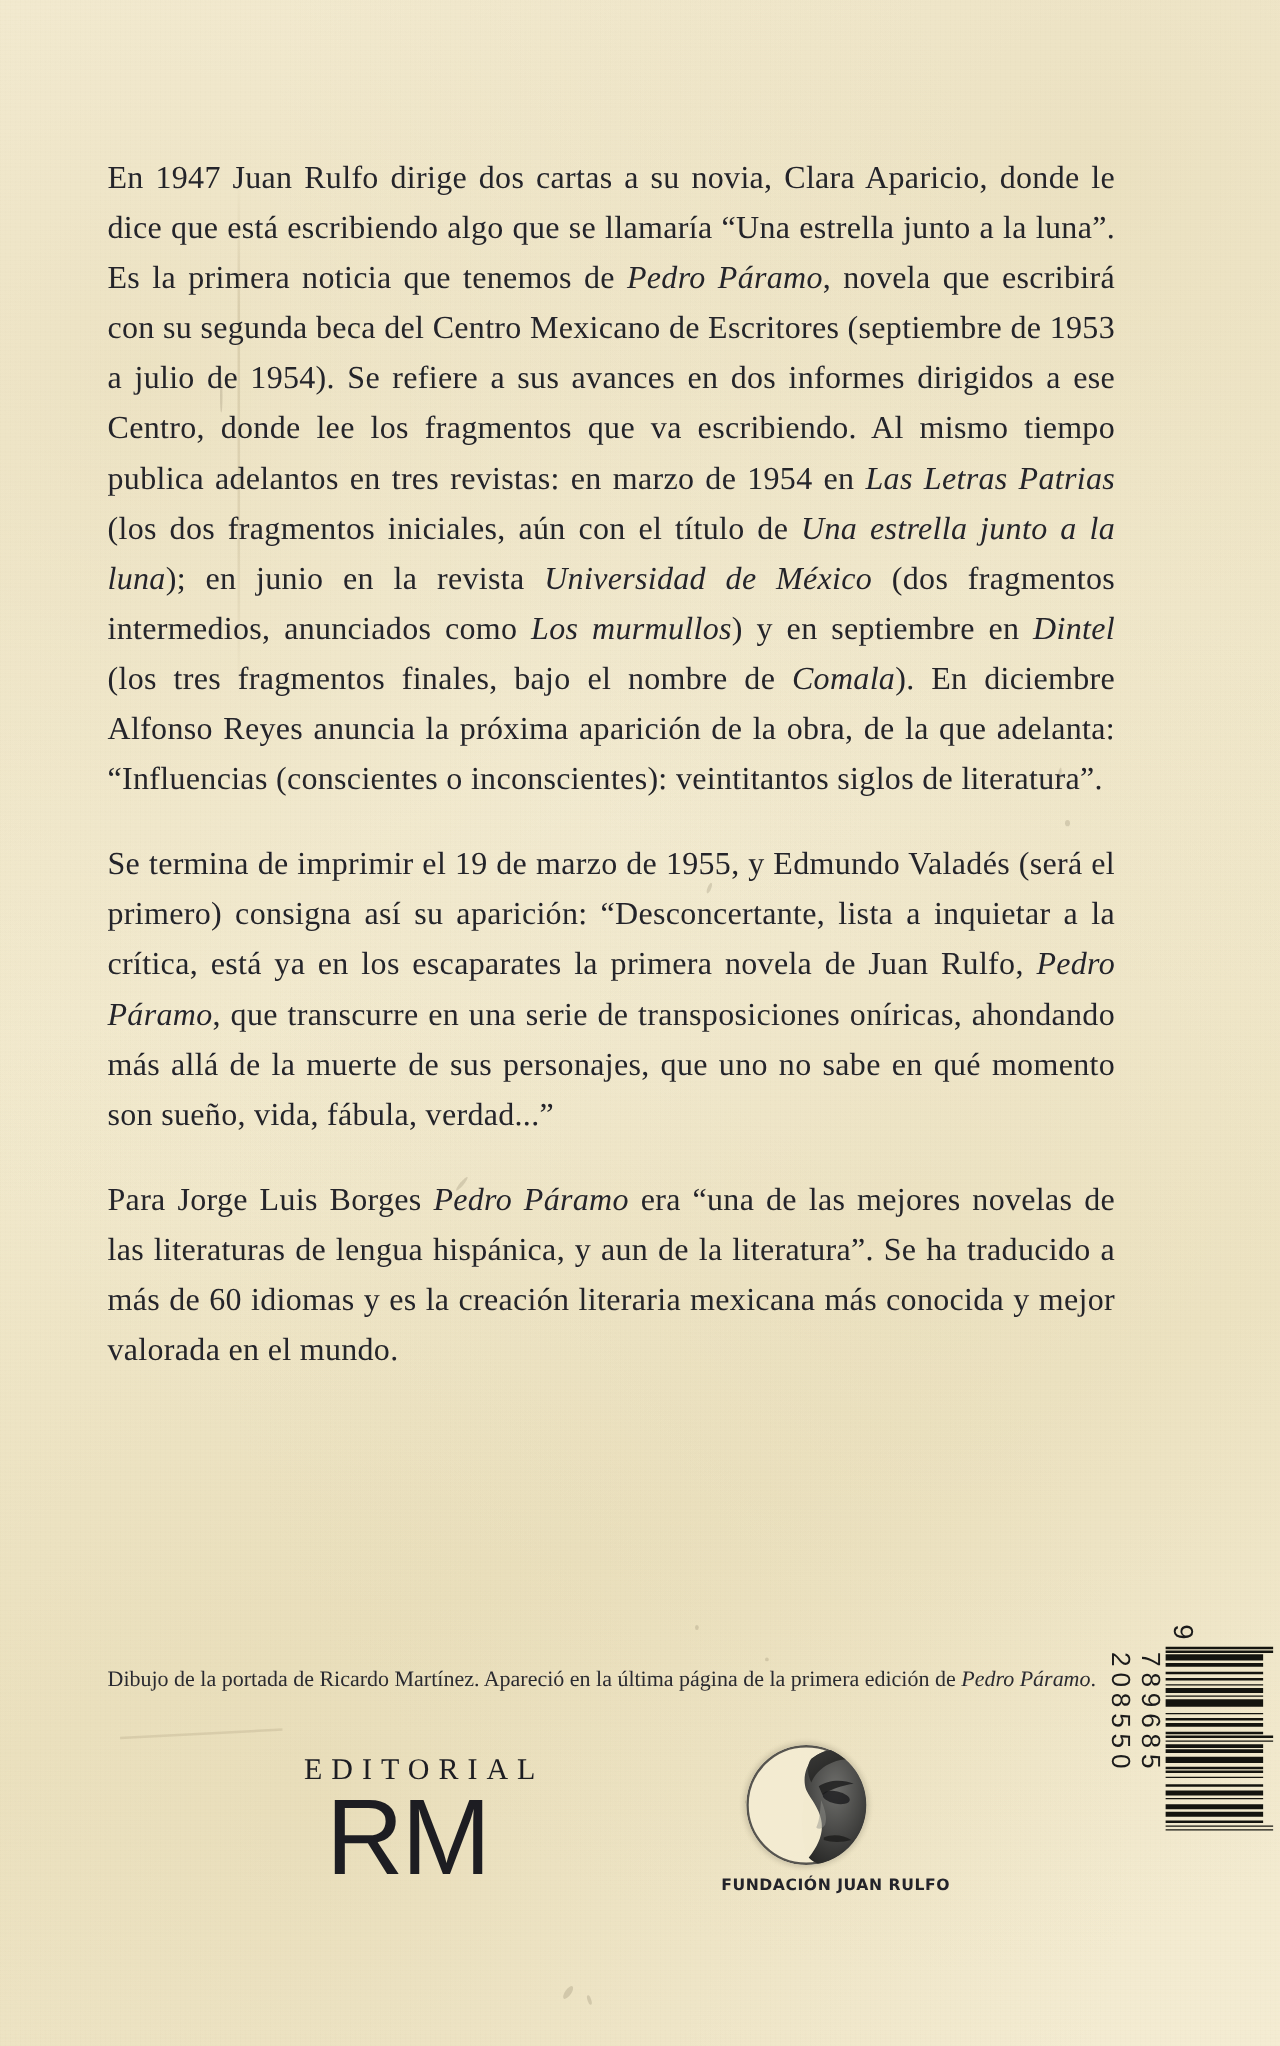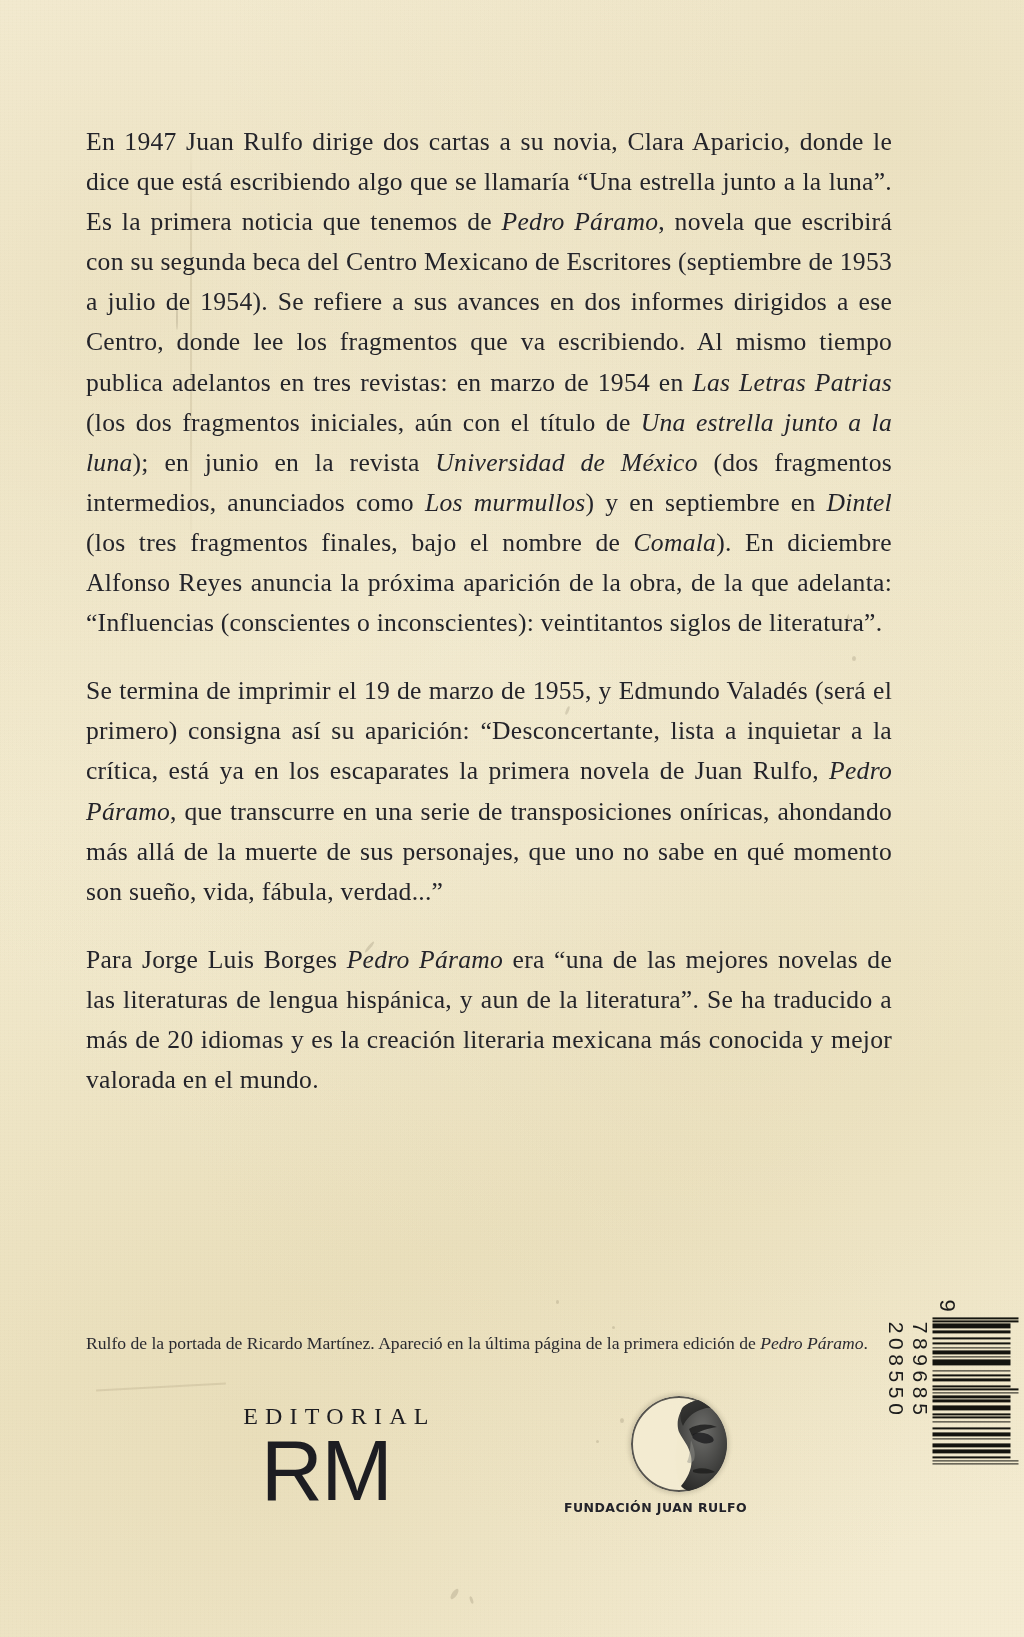--- a/index.html
+++ b/index.html
@@ -124,24 +124,24 @@
     font-size: 86px;
     line-height: 0.95;
     letter-spacing: -0.02em;
     margin-top: 2px;
     font-family: Liberation Sans, sans-serif;
   }
 
   
   .fjr-logo {
     position: absolute;
-    left: 564px;
+    left: 530px;
     top: 1396px;
     width: 230px;
-    text-align: left;
+    text-align: right;
   }
   .fjr-circle {
     width: 96px;
     height: 96px;
     margin: 0 auto;
     border-radius: 50%;
     position: relative;
     overflow: hidden;
     background: #f3ebd1;
     box-shadow: 0 0 4px 2px rgba(60,55,40,0.18);
@@ -252,24 +252,24 @@
   <span style="left:368px; top:940px; width:3px; height:14px; transform:rotate(40deg);"></span>
 </div>
 
 <div class="stray" style="left:96px; top:1386px; width:130px; height:2px; transform:rotate(-3deg); opacity:.45;"></div>
 
 <div class="page">
 
   <div class="blurb">
     <p class="para"><span>En 1947 Juan Rulfo dirige dos cartas a su novia, Clara Aparicio, donde le dice que está escribiendo algo que se llamaría “Una estrella junto a la luna”. Es la primera noticia que tenemos de </span><i>Pedro Páramo</i><span>, novela que escribirá con su segunda beca del Centro Mexicano de Escritores (septiembre de 1953 a julio de 1954). Se refiere a sus avances en dos informes dirigidos a ese Centro, donde lee los fragmentos que va escribiendo. Al mismo tiempo publica adelantos en tres revistas: en marzo de 1954 en </span><i>Las Letras Patrias</i><span> (los dos fragmentos iniciales, aún con el título de </span><i>Una estrella junto a la luna</i><span>); en junio en la revista </span><i>Universidad de México</i><span> (dos fragmentos intermedios, anunciados como </span><i>Los murmullos</i><span>) y en septiembre en </span><i>Dintel</i><span> (los tres fragmentos finales, bajo el nombre de </span><i>Comala</i><span>). En diciembre Alfonso Reyes anuncia la próxima aparición de la obra, de la que adelanta: “Influencias (conscientes o inconscientes): veintitantos siglos de literatura”.</span></p>
     <p class="para"><span>Se termina de imprimir el 19 de marzo de 1955, y Edmundo Valadés (será el primero) consigna así su aparición: “Desconcertante, lista a inquietar a la crítica, está ya en los escaparates la primera novela de Juan Rulfo, </span><i>Pedro Páramo</i><span>, que transcurre en una serie de transposiciones oníricas, ahondando más allá de la muerte de sus personajes, que uno no sabe en qué momento son sueño, vida, fábula, verdad...”</span></p>
-    <p class="para"><span>Para Jorge Luis Borges </span><i>Pedro Páramo</i><span> era “una de las mejores novelas de las literaturas de lengua hispánica, y aun de la literatura”. Se ha traducido a más de 20 idiomas y es la creación literaria mexicana más conocida y mejor valorada en el mundo.</span></p>
+    <p class="para"><span>Para Jorge Luis Borges </span><i>Pedro Páramo</i><span> era “una de las mejores novelas de las literaturas de lengua hispánica, y aun de la literatura”. Se ha traducido a más de 60 idiomas y es la creación literaria mexicana más conocida y mejor valorada en el mundo.</span></p>
   </div>
 
-  <div class="credit"><span>Rulfo de la portada de Ricardo Martínez. Apareció en la última página de la primera edición de </span><i>Pedro Páramo</i><span>.</span></div>
+  <div class="credit"><span>Dibujo de la portada de Ricardo Martínez. Apareció en la última página de la primera edición de </span><i>Pedro Páramo</i><span>.</span></div>
 
   <div class="rm-logo">
     <div class="rm-word">EDITORIAL</div>
     <div class="rm-mark">RM</div>
   </div>
 
   <div class="fjr-logo">
     <div class="fjr-circle">
       <div class="ring"></div>
       <svg class="fjr-portrait" viewBox="0 0 70 96">

